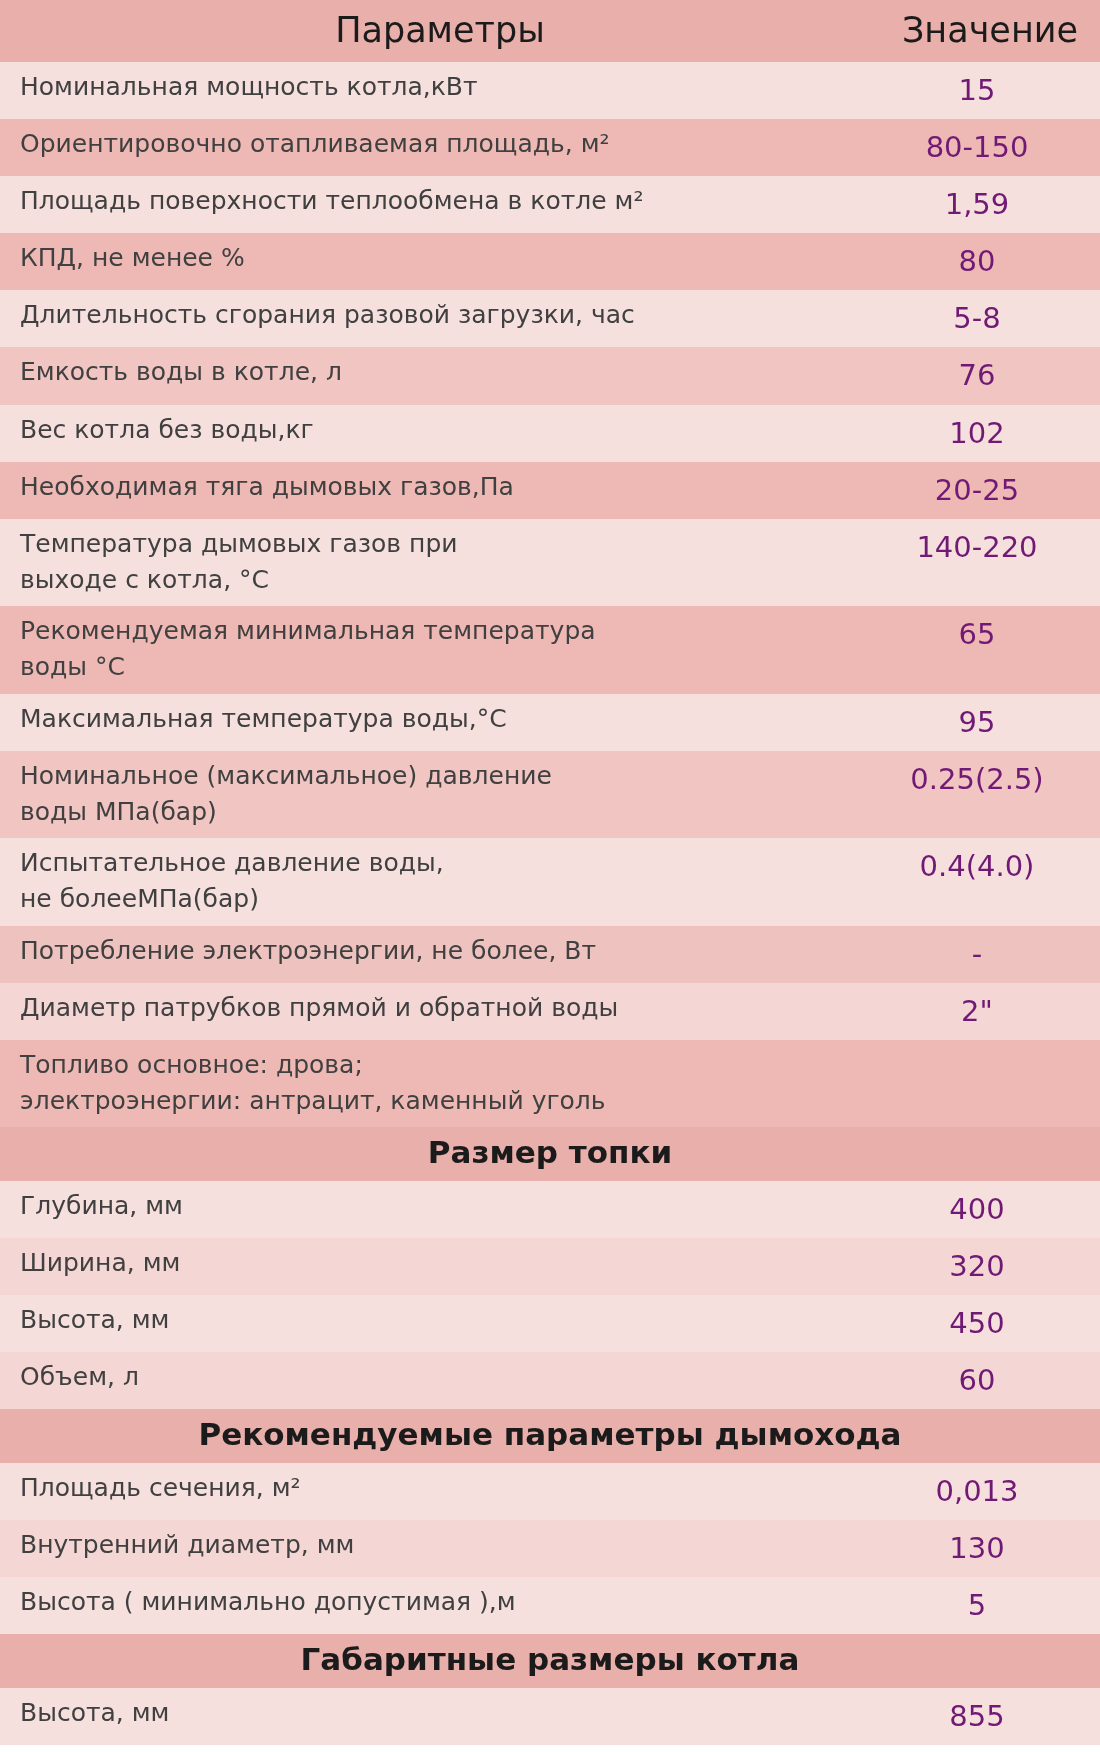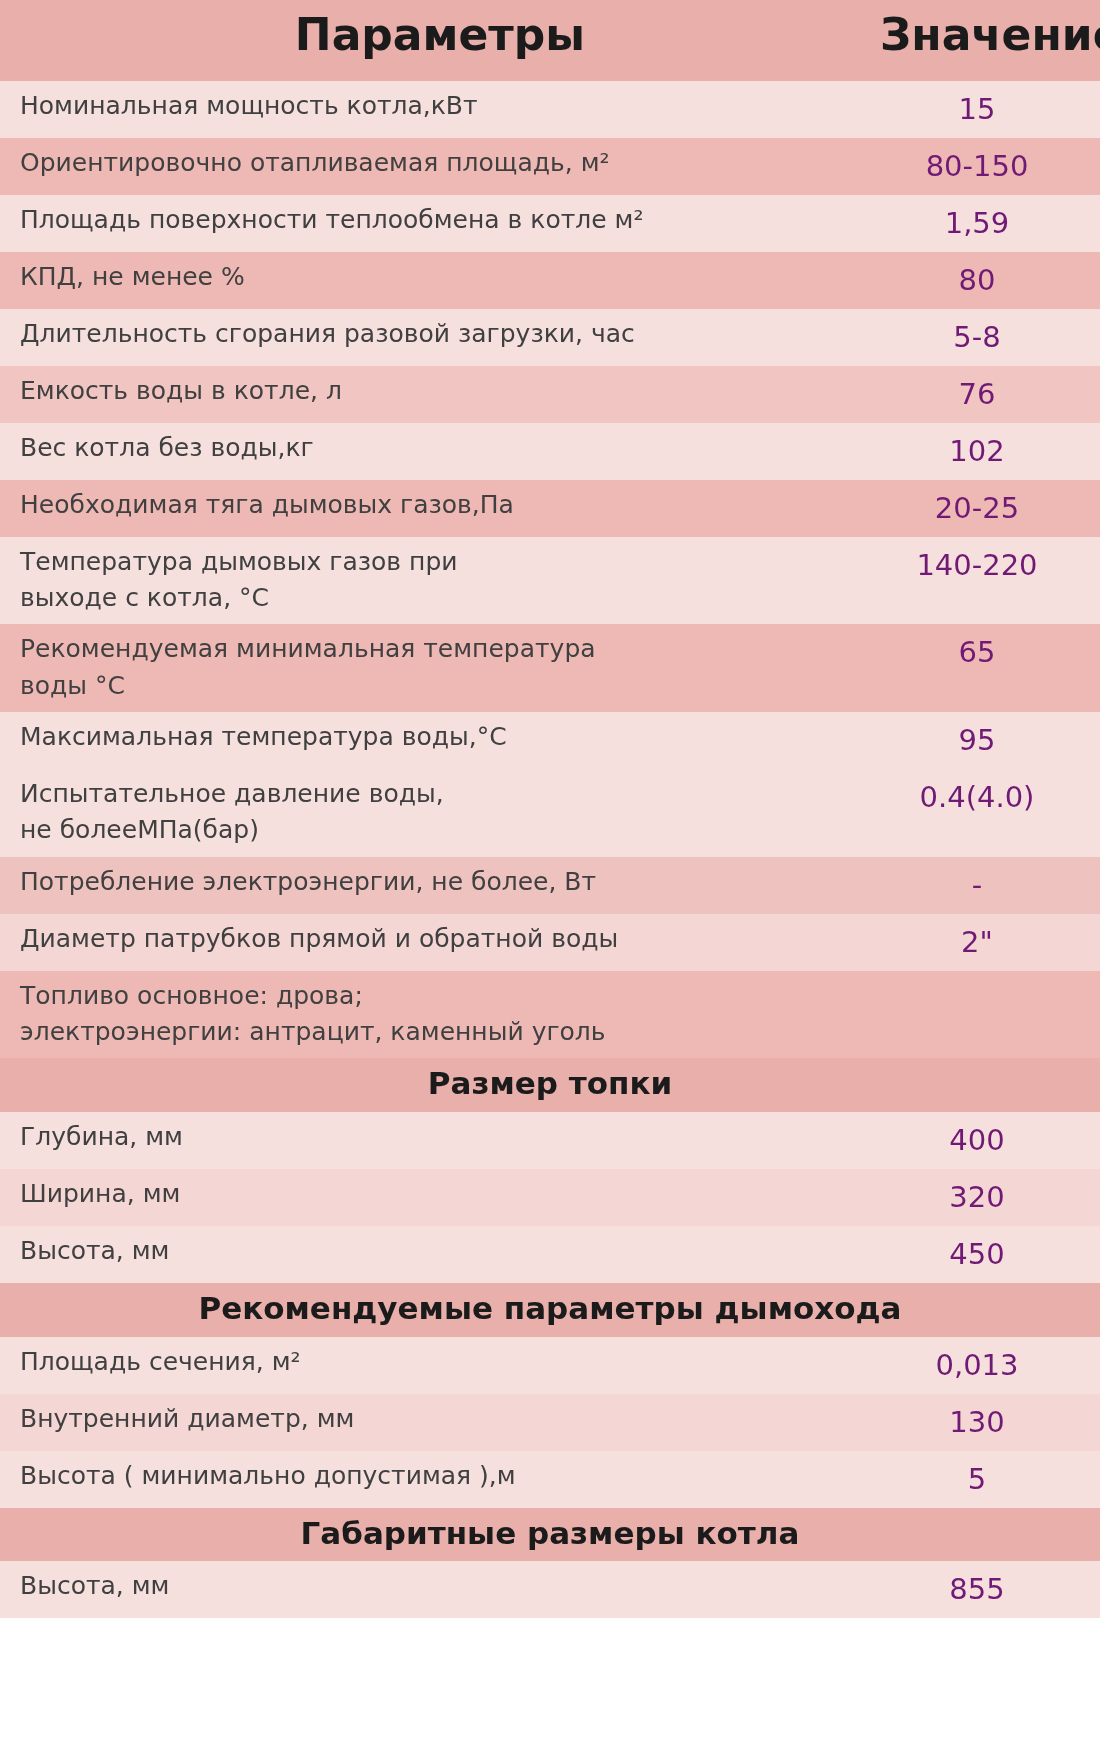--- a/index.html
+++ b/index.html
@@ -15,24 +15,24 @@
   .spec-table {
     width: 1100px;
     border-collapse: collapse;
     table-layout: fixed;
   }
   .spec-table col.col-param { width: 880px; }
   .spec-table col.col-value { width: 220px; }
 
   .spec-table tr.header-row td {
     background: #e8afab;
-    font-weight: bold;
-    font-size: 44px;
+    font-weight: normal;
+    font-size: 35px;
     text-align: center;
-    padding: 10px 0 20px 0;
+    padding: 10px 0 12px 0;
     color: #1b1b1b;
     line-height: 1.15;
   }
   .spec-table tr.section-row td {
     background: #e8afab;
     font-weight: bold;
     font-size: 31px;
     text-align: center;
     padding: 8px 0 10px 0;
     color: #1b1b1b;
@@ -115,20 +115,25 @@
       </tr>
       <tr class="shade-b">
         <td class="param">Рекомендуемая минимальная температура
 воды °С</td>
         <td class="value">65</td>
       </tr>
       <tr class="shade-a">
         <td class="param">Максимальная температура воды,°С</td>
         <td class="value">95</td>
       </tr>
+      <tr class="shade-c">
+        <td class="param">Номинальное (максимальное) давление
+воды   МПа(бар)</td>
+        <td class="value">0.25(2.5)</td>
+      </tr>
       <tr class="shade-a">
         <td class="param">Испытательное давление воды,
 не болееМПа(бар)</td>
         <td class="value">0.4(4.0)</td>
       </tr>
       <tr class="shade-e">
         <td class="param">Потребление электроэнергии, не более, Вт</td>
         <td class="value">-</td>
       </tr>
       <tr class="shade-d">
@@ -148,20 +153,24 @@
         <td class="value">400</td>
       </tr>
       <tr class="shade-d">
         <td class="param">Ширина, мм</td>
         <td class="value">320</td>
       </tr>
       <tr class="shade-a">
         <td class="param">Высота, мм</td>
         <td class="value">450</td>
       </tr>
+      <tr class="shade-d">
+        <td class="param">Объем, л</td>
+        <td class="value">60</td>
+      </tr>
       <tr class="section-row">
         <td colspan="2">Рекомендуемые параметры дымохода</td>
       </tr>
       <tr class="shade-a">
         <td class="param">Площадь сечения, м²</td>
         <td class="value">0,013</td>
       </tr>
       <tr class="shade-d">
         <td class="param">Внутренний диаметр, мм</td>
         <td class="value">130</td>

